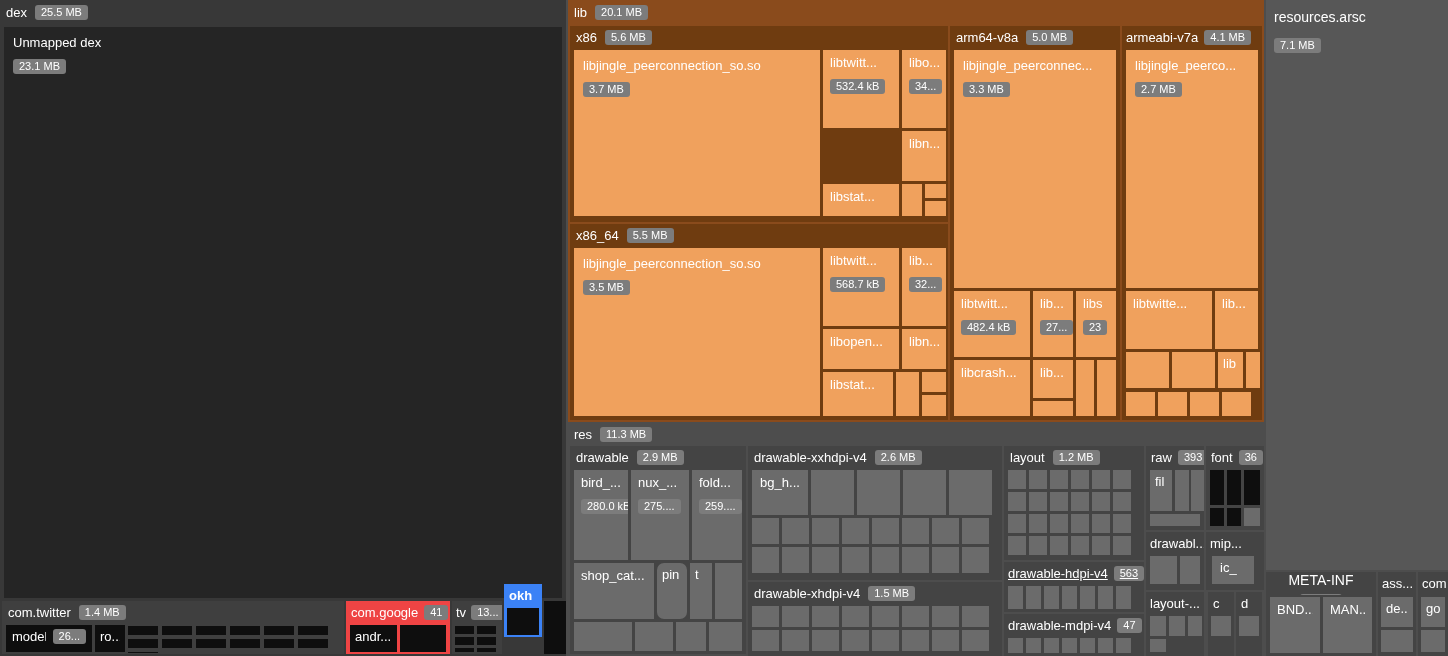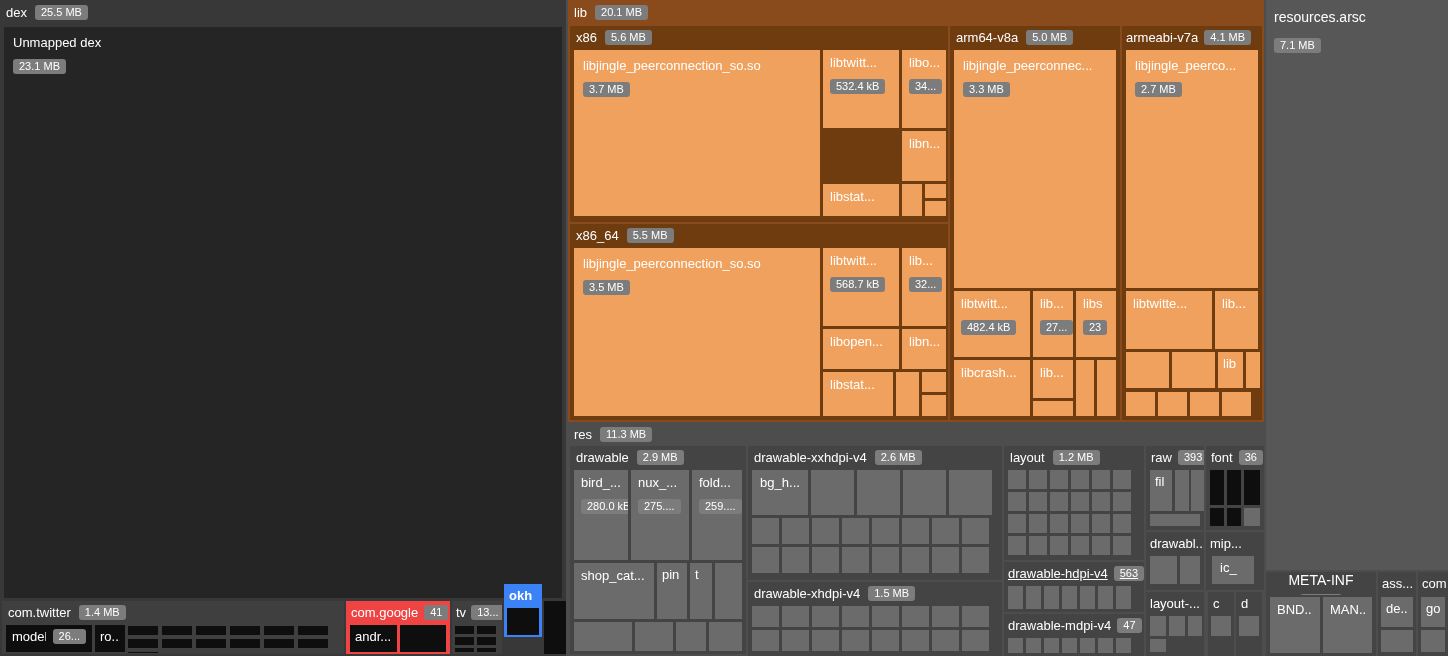--- a/index.html
+++ b/index.html
@@ -255,21 +255,21 @@
         <span class="nm">nux_...</span>
         <span class="badge">275....</span>
       </div>
       <div class="cell gray" style="left:122px;top:24px;width:50px;height:90px;">
         <span class="nm">fold...</span>
         <span class="badge">259....</span>
       </div>
       <div class="cell gray" style="left:4px;top:117px;width:80px;height:56px;">
         <span class="nm">shop_cat...</span>
       </div>
-      <div class="cell gray" style="left:87px;top:117px;width:30px;height:56px;padding:4px 5px;">
+      <div class="cell gray" style="left:87px;top:117px;width:30px;height:56px;padding:4px 5px;border-radius:7px;">
         <span class="nm">pin</span>
       </div>
       <div class="cell gray" style="left:120px;top:117px;width:22px;height:56px;padding:4px 5px;">
         <span class="nm">t</span>
       </div>
       <div class="cell gray" style="left:145px;top:117px;width:27px;height:56px;"></div>
       <div class="cell gray" style="left:4px;top:176px;width:58px;height:29px;"></div>
       <div class="cell gray" style="left:65px;top:176px;width:38px;height:29px;"></div>
       <div class="cell gray" style="left:106px;top:176px;width:30px;height:29px;"></div>
       <div class="cell gray" style="left:139px;top:176px;width:33px;height:29px;"></div>

